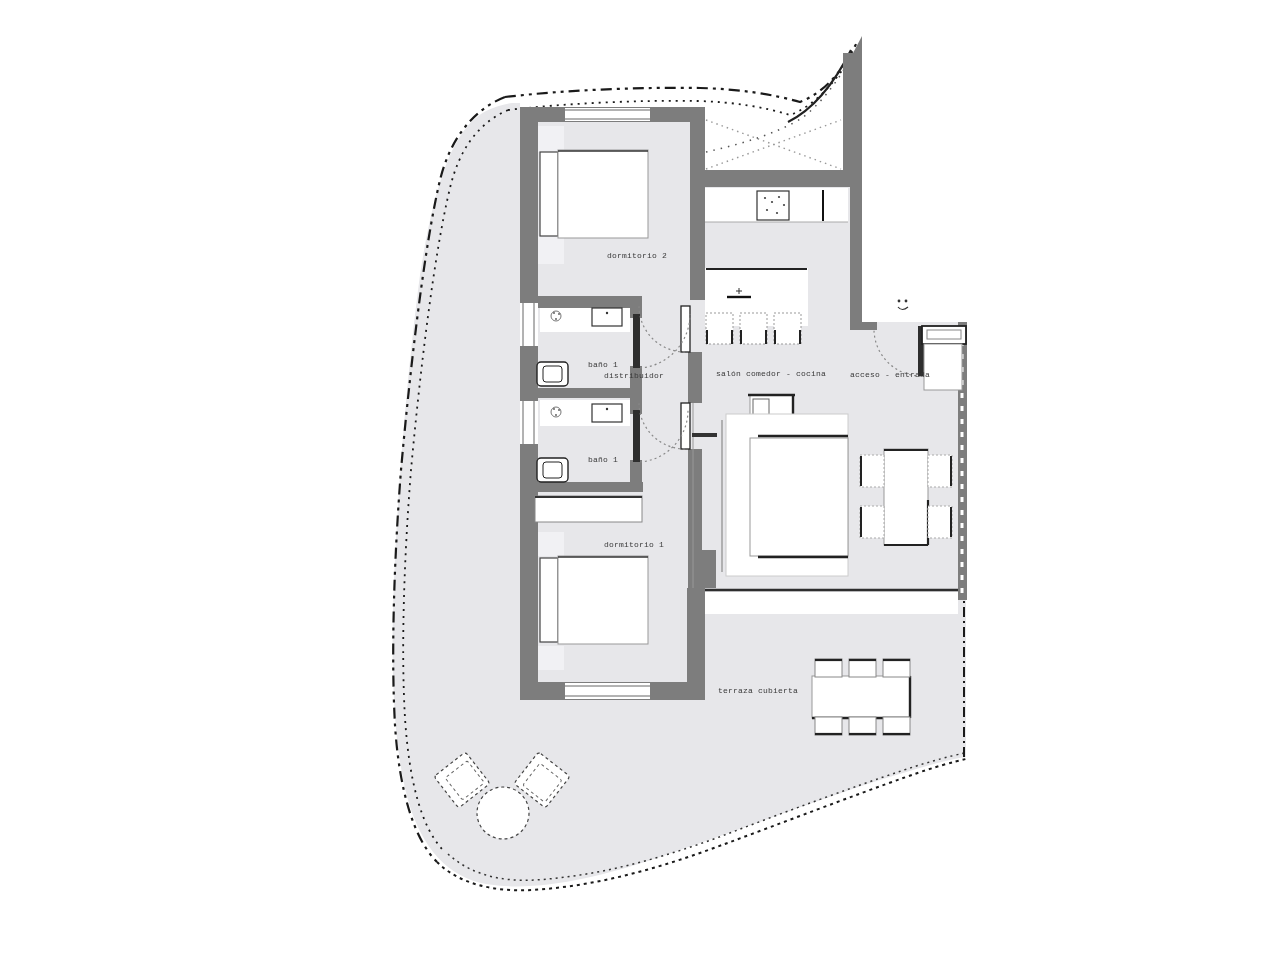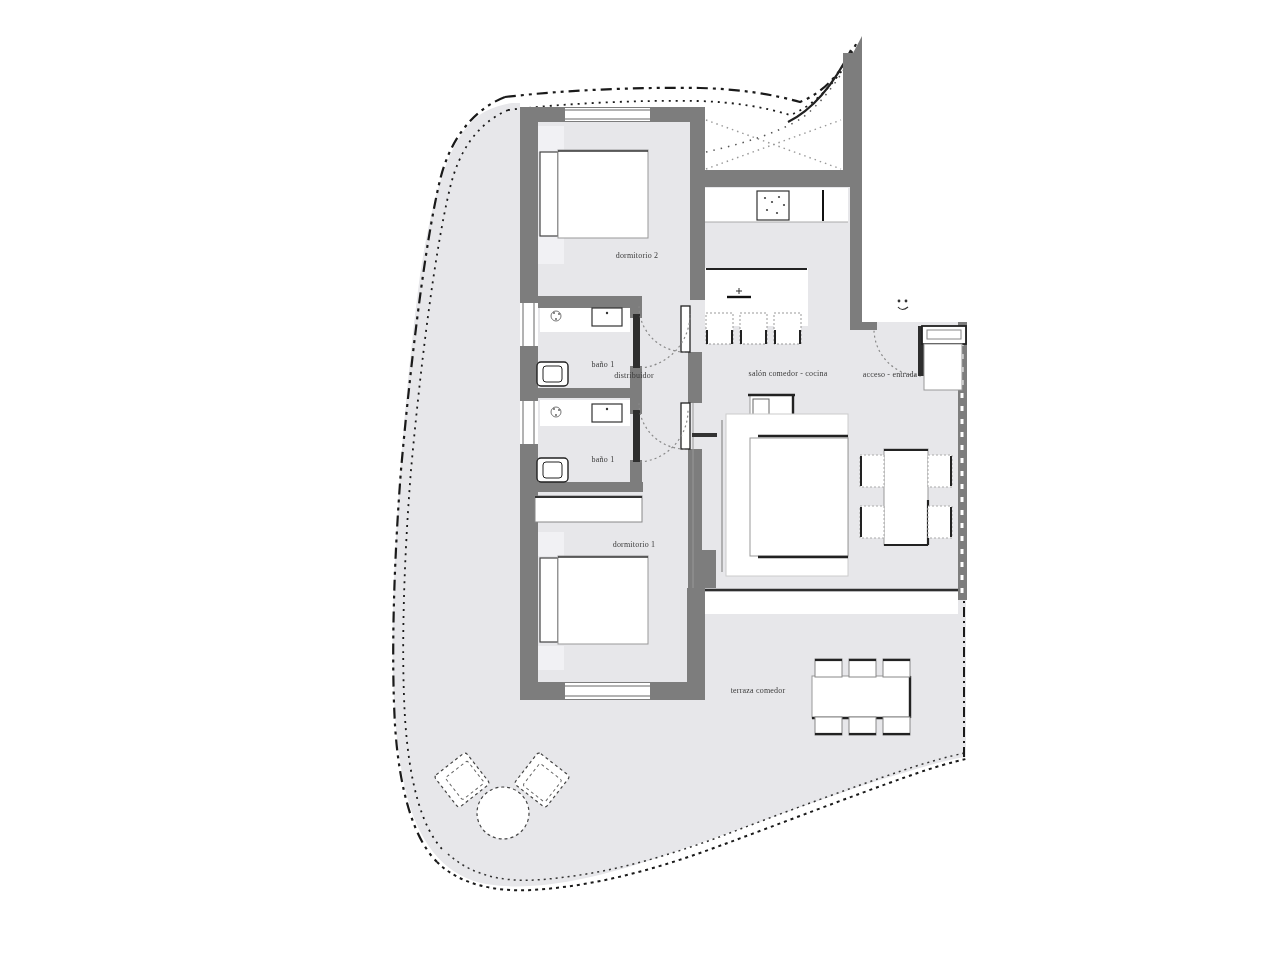--- a/index.html
+++ b/index.html
@@ -1,17 +1,17 @@
 <!DOCTYPE html>
 <html style="--wall: #7d7d7d; --floor: #e7e7ea; --pale: #f1f1f4; --line: #2e2e2e; --boundary: #1a1a1a; --furniture: #ffffff;"><head>
 <meta charset="utf-8">
 <style>
   html,body{margin:0;padding:0;background:#ffffff}
   .plan{position:relative;width:1088px;height:960px;background:#fff;overflow:hidden;
-        font-family:Liberation Serif, serif}
+        font-family:Liberation Mono, monospace}
   .plan svg{position:absolute;left:0;top:0}
   .room-label{position:absolute;transform:translate(-50%,-50%);font-size:8px;
               color:#3a3a3a;letter-spacing:.2px;white-space:nowrap}
   .wallc{fill:var(--wall,#7d7d7d)}
   .floorc{fill:var(--floor,#e7e7ea)}
   .palec{fill:var(--pale,#f1f1f4)}
 </style>
 </head>
 <body>
 
@@ -239,18 +239,18 @@
       <rect x="522" y="760" width="40" height="40" rx="3" fill="#fff" stroke="#444" stroke-width="1.2" stroke-dasharray="3 3"></rect>
       <rect x="530" y="768" width="28" height="28" rx="2" fill="none" stroke="#666" stroke-width="1" stroke-dasharray="3 3"></rect>
     </g>
     <circle cx="503" cy="813" r="26" fill="#fff" stroke="#444" stroke-width="1.2" stroke-dasharray="3 3"></circle>
   </g>
 </svg>
 
   <span class="room-label" style="left:637px;top:255px">dormitorio 2</span>
   <span class="room-label" style="left:603px;top:364px">baño 1</span>
   <span class="room-label" style="left:634px;top:375px">distribuidor</span>
-  <span class="room-label" style="left:788px;top:373px">salón comedor - cocina</span>
+  <span class="room-label" style="left:771px;top:373px">salón comedor - cocina</span>
   <span class="room-label" style="left:890px;top:374px">acceso - entrada</span>
   <span class="room-label" style="left:603px;top:459px">baño 1</span>
   <span class="room-label" style="left:634px;top:544px">dormitorio 1</span>
-  <span class="room-label" style="left:758px;top:690px">terraza comedor</span>
+  <span class="room-label" style="left:758px;top:690px">terraza cubierta</span>
 </div>
 
 </body></html>

